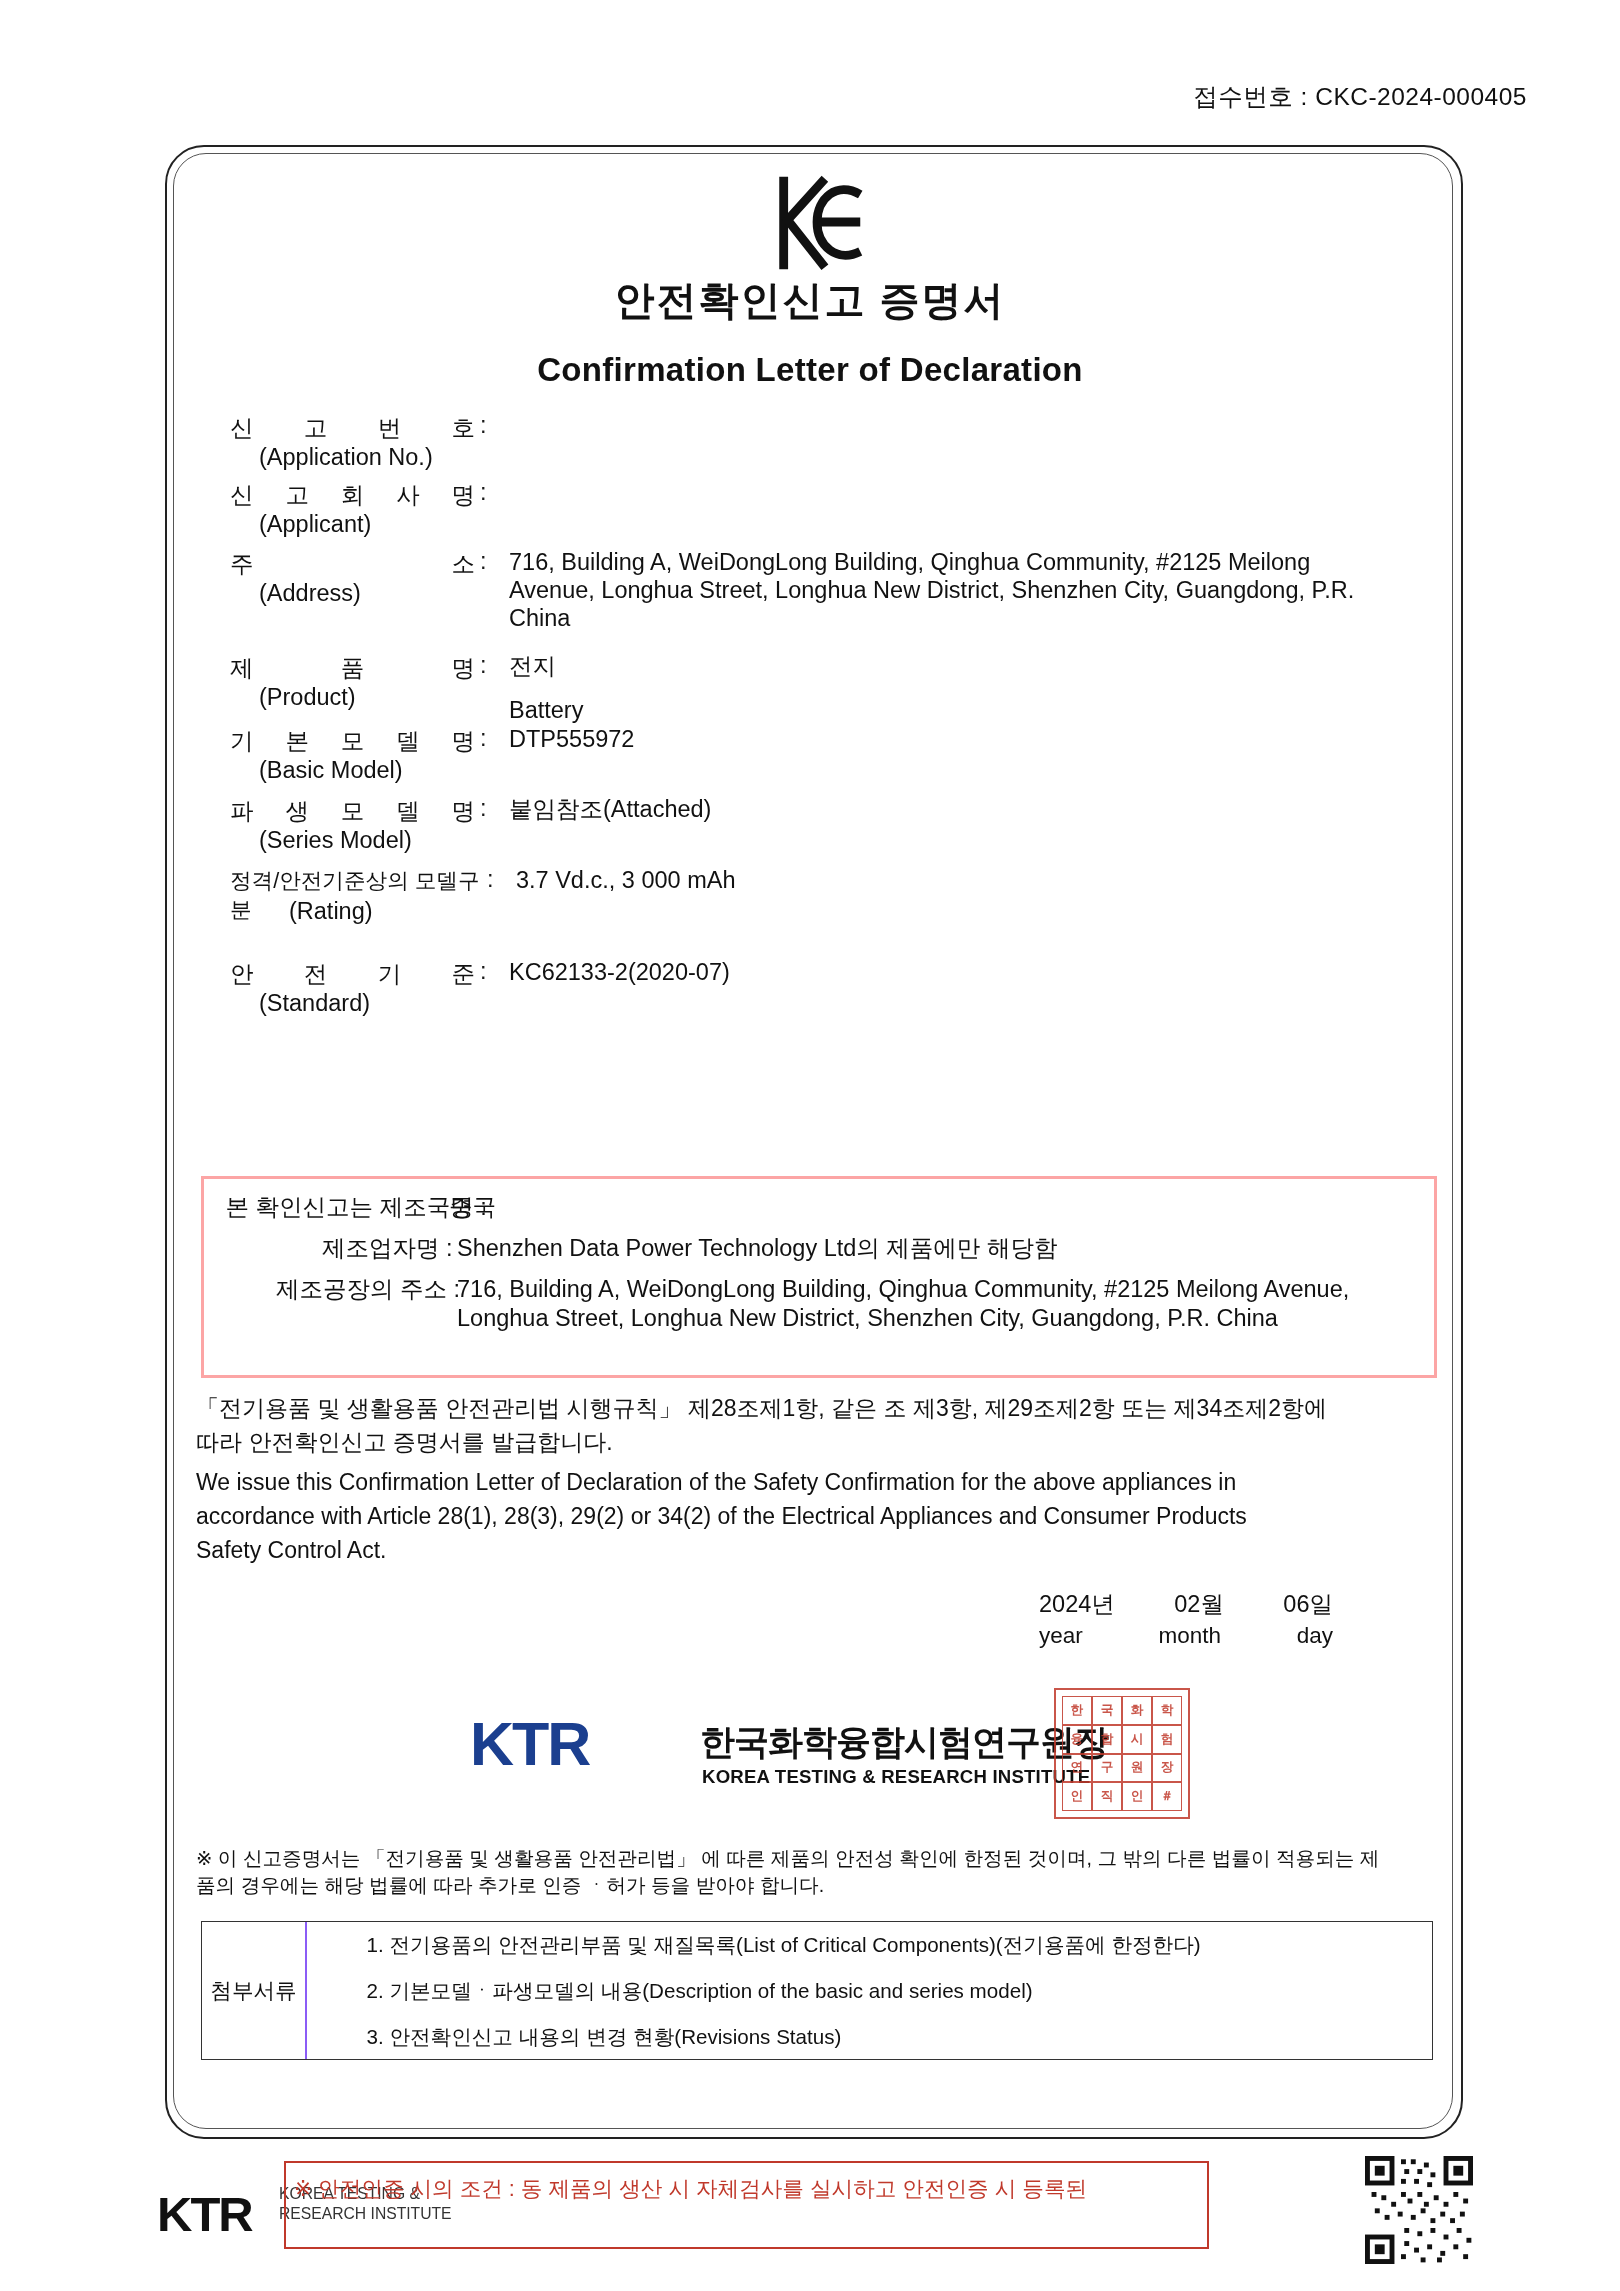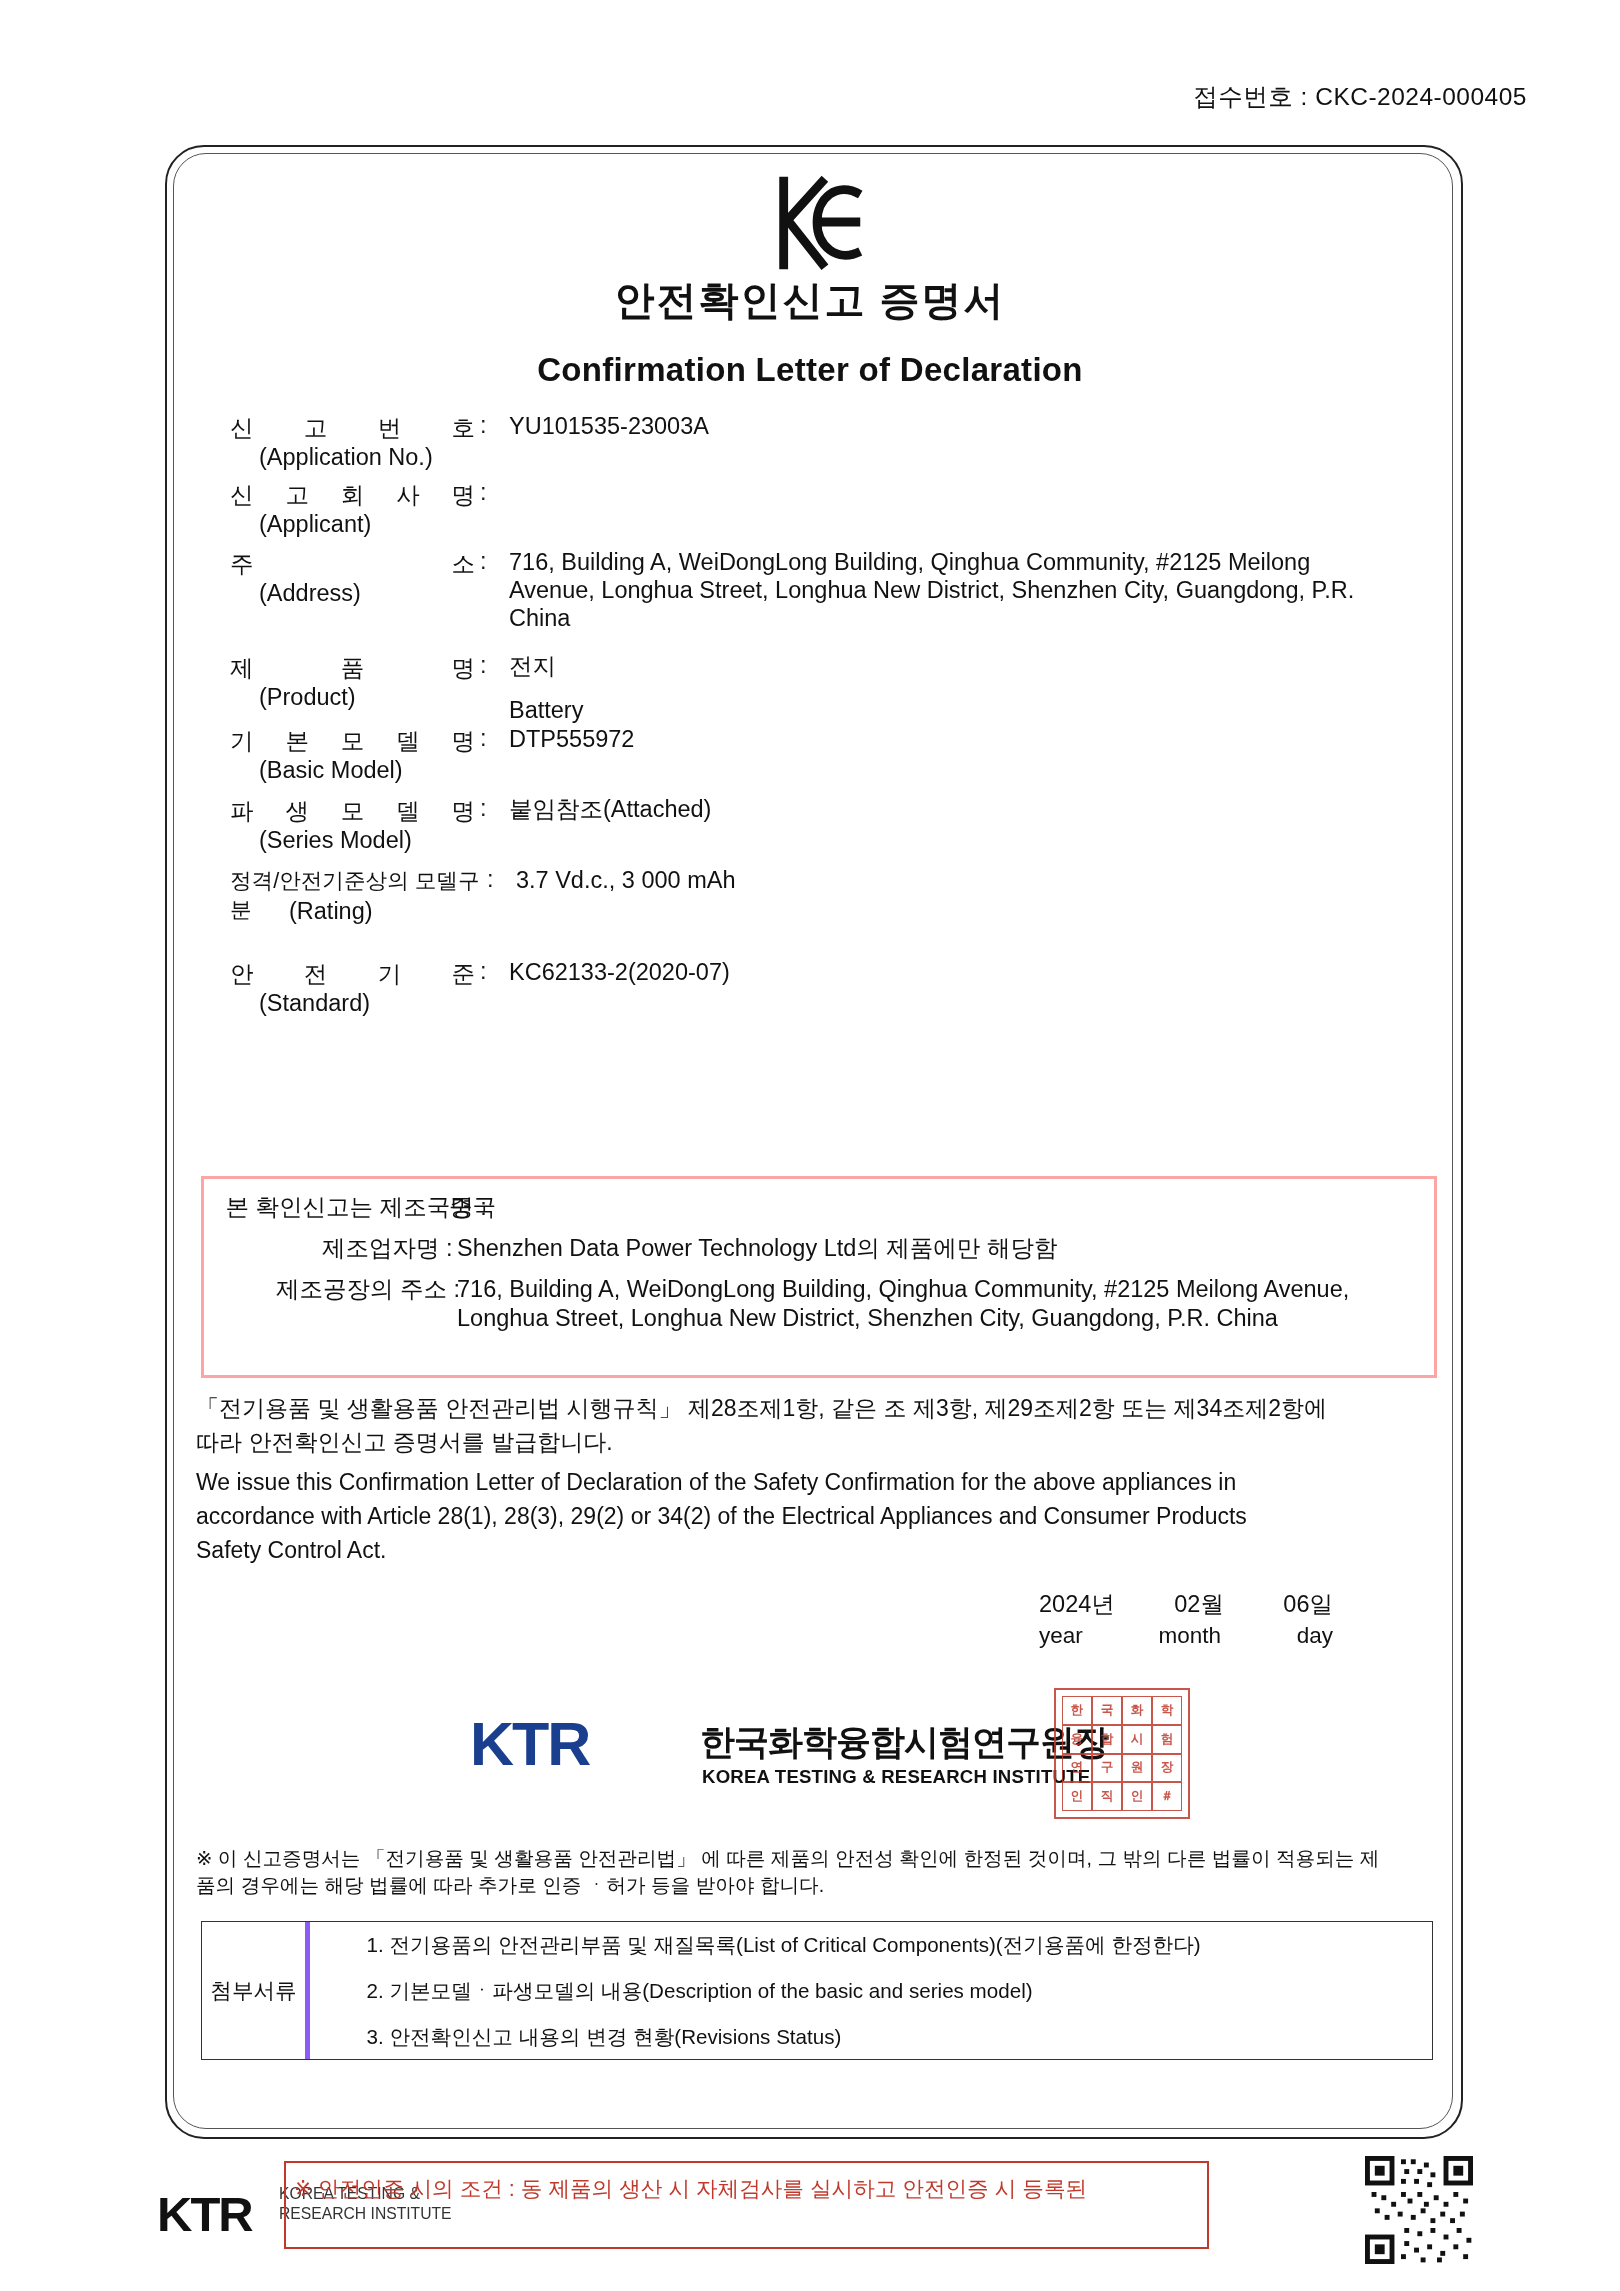--- a/index.html
+++ b/index.html
@@ -116,21 +116,21 @@
     font-size:19.6px;line-height:27.4px;color:#111;
   }
 
   
   .attach{
     position:absolute;left:201px;top:1921px;width:1230px;height:137px;
     border:1px solid #333;
   }
   .attach-label{
     position:absolute;left:0;top:0;width:103px;height:100%;
-    border-right:5px solid #8b5cf6;display:flex;align-items:center;justify-content:center;
+    border-right:2px solid #8b5cf6;display:flex;align-items:center;justify-content:center;
     font-size:21.6px;color:#111;
   }
   .attach-items{position:absolute;left:103px;top:0;right:0;height:100%;}
   .attach-items div{
     height:46px;display:flex;align-items:center;padding-left:24.5px;
     font-size:20.6px;color:#111;margin-left:37px;
   }
 
   
   .foot-ktr{
@@ -175,21 +175,20 @@
   <div class="fields">
 
     <div class="row" style="height:63px;">
       <div class="lbl-ko">
           <span>신</span>
           <span>고</span>
           <span>번</span>
           <span>호</span>
         </div>
       <div class="colon">:</div>
-      <div class="val">YU101535-23003A</div>
       <div class="lbl-en">(Application No.)</div>
     </div>
 
     <div class="row" style="height:65px;">
       <div class="lbl-ko">
           <span>신</span>
           <span>고</span>
           <span>회</span>
           <span>사</span>
           <span>명</span>

